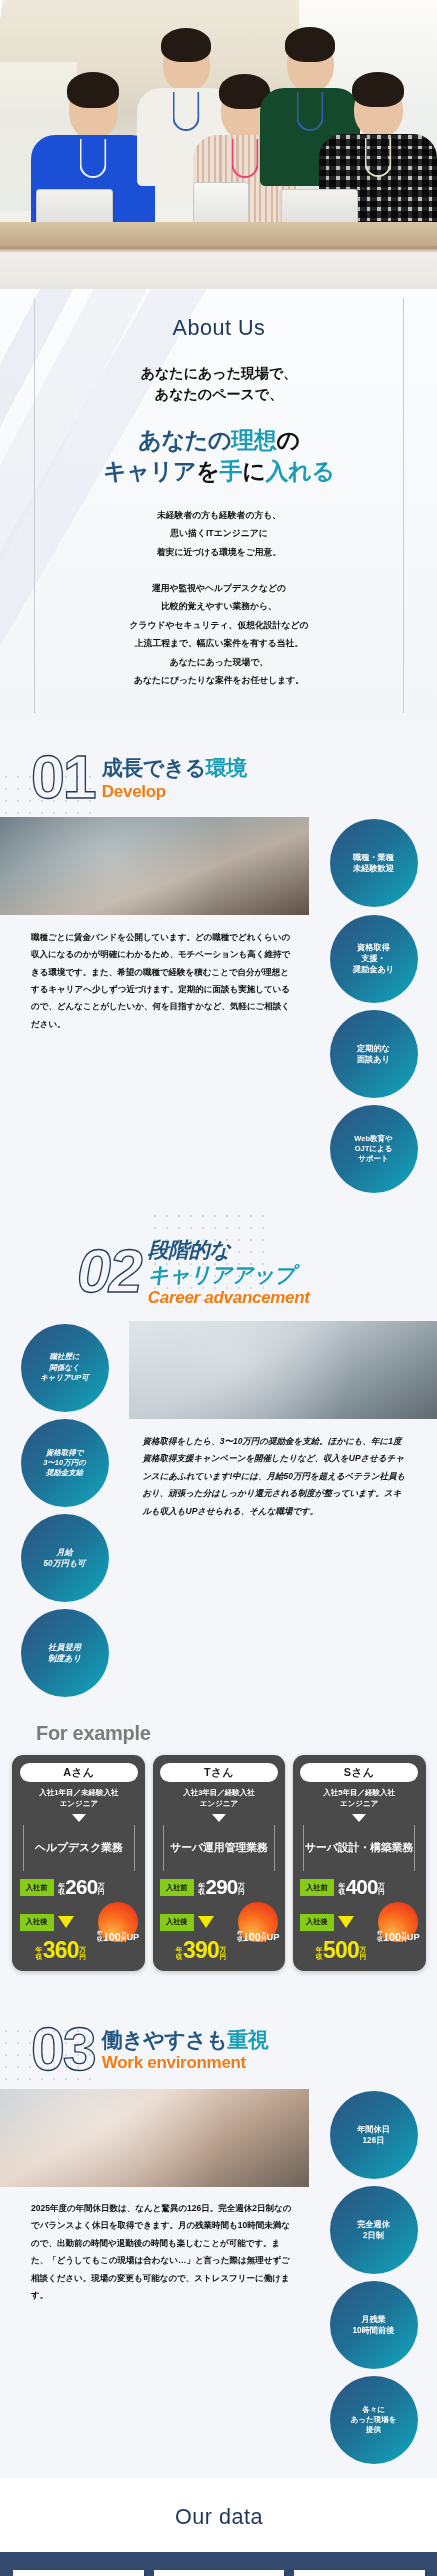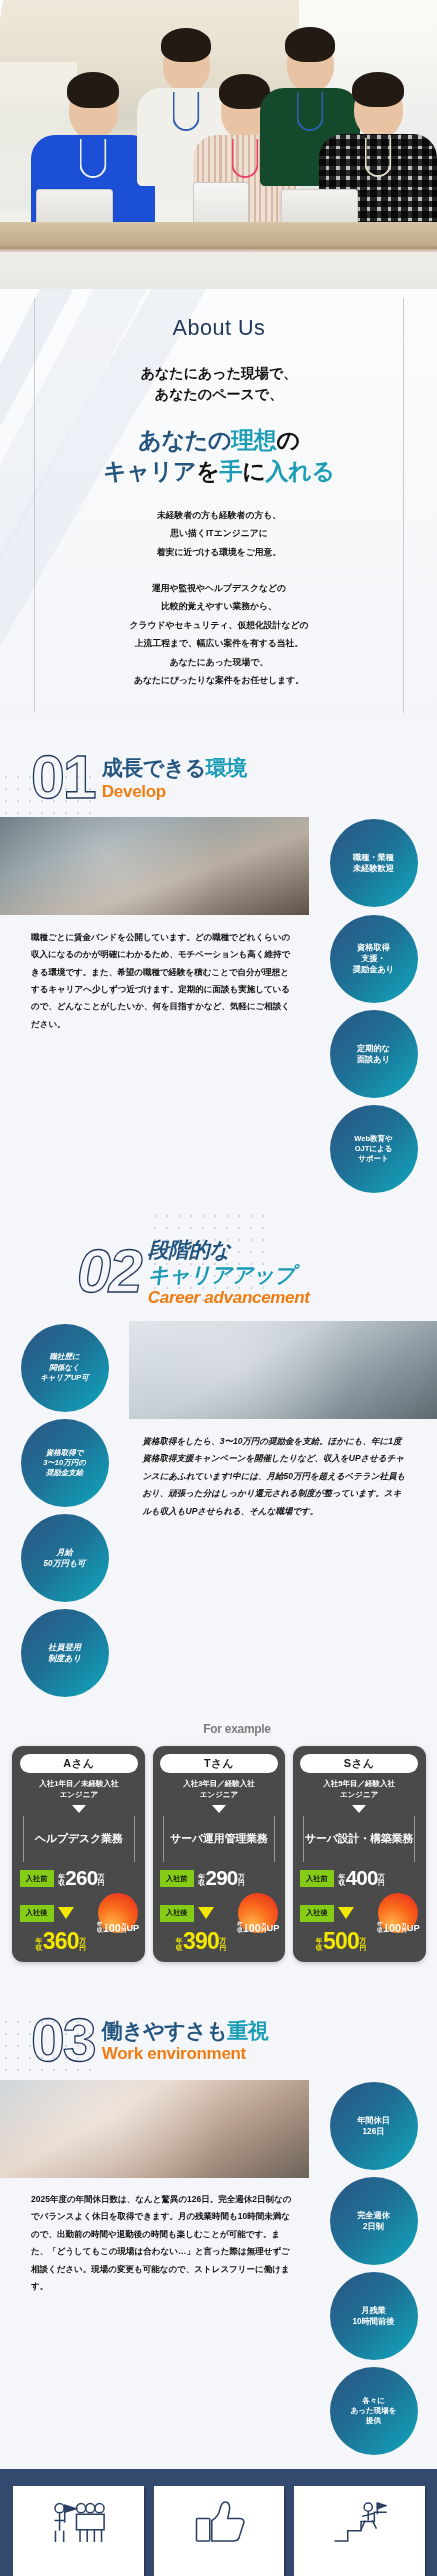--- a/index.html
+++ b/index.html
@@ -91,21 +91,21 @@
   .para.right{padding:13.4px 31px 5.2px 13.4px;}
 
   .badges{width:129px;display:flex;flex-direction:column;align-items:center;gap:7.2px;padding-top:2.1px;}
   .badge{width:88px;height:88px;border-radius:50%;display:flex;align-items:center;justify-content:center;
     text-align:center;color:#fff;font-weight:bold;font-size:8.2px;line-height:1.35;padding:4.1px;
     background:linear-gradient(135deg,#2b5583 0%,#1f6f95 45%,#0fa8bd 100%);}
   .badge.sm{font-size:7.5px;}
 
   
   .example-wrap{background:#f4f6fa;padding:4.1px 0 23px;}
-  .fe-title{font-size:12px;color:#7c7c7c;font-weight:bold;padding:7.2px 0 10.3px 36px;letter-spacing:-0.3px;text-align:center;}
+  .fe-title{font-size:20px;color:#7c7c7c;font-weight:bold;padding:7.2px 0 10.3px 36px;letter-spacing:-0.3px;}
   .cards{display:flex;gap:7.2px;justify-content:center;padding:0 12.4px;}
   .card{width:146px;background:#4a4a4a;border-radius:11.3px;padding:8.2px 7.2px 9.3px;color:#fff;
     box-shadow:0 1.5px 4.1px rgba(0,0,0,.18);}
   .card-name{background:#fff;color:#1b1b1b;border-radius:515px;text-align:center;
     font-size:10.8px;font-weight:bold;padding:2.6px 0;letter-spacing:0.5px;}
   .card-meta{text-align:center;font-size:7.5px;font-weight:bold;line-height:1.45;margin-top:5.7px;}
   .tri-down{width:0;height:0;border-left:7.7px solid transparent;border-right:7.7px solid transparent;
     border-top:8.2px solid #fff;margin:4.1px auto 3.1px;}
   .card-role{border-left:1px solid #9a9a9a;border-right:1px solid #9a9a9a;margin:2.1px 3.1px 0;
     text-align:center;font-size:10.8px;font-weight:bold;line-height:1.35;padding:5.2px 0 7.2px;min-height:46px;
@@ -419,20 +419,23 @@
       </div>
       <div class="badges">
         <div class="badge">年間休日<br>126日</div>
         <div class="badge">完全週休<br>2日制</div>
         <div class="badge">月残業<br>10時間前後</div>
         <div class="badge sm">各々に<br>あった現場を<br>提供</div>
       </div>
     </div>
   </section>
 
+  <section class="ourdata-head">
+    <h2 class="hl-title">Our data</h2>
+  </section>
 
   <section class="ourdata">
     <div class="grid">
 
       <div class="tile">
         <svg width="61" height="44" viewBox="0 0 118 86" fill="none" stroke="#2b3f63" stroke-width="3">
           <circle cx="22" cy="16" r="9"></circle>
             <path d="M22 26v34M12 40h20M14 60v22M30 60v22"></path>
           <path d="M32 10v34" stroke-width="3"></path>
             <path d="M32 10l22 7-22 7z" fill="#2b3f63"></path>

